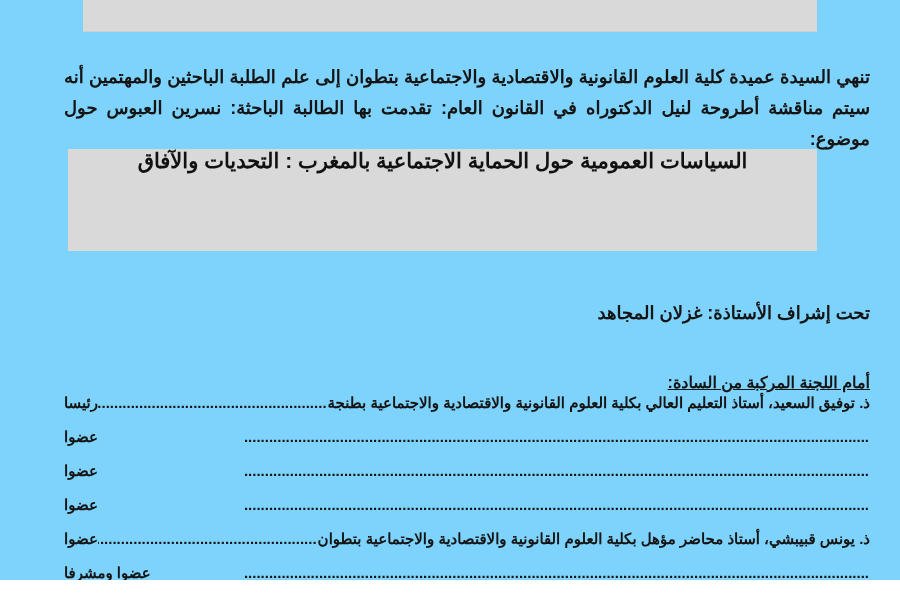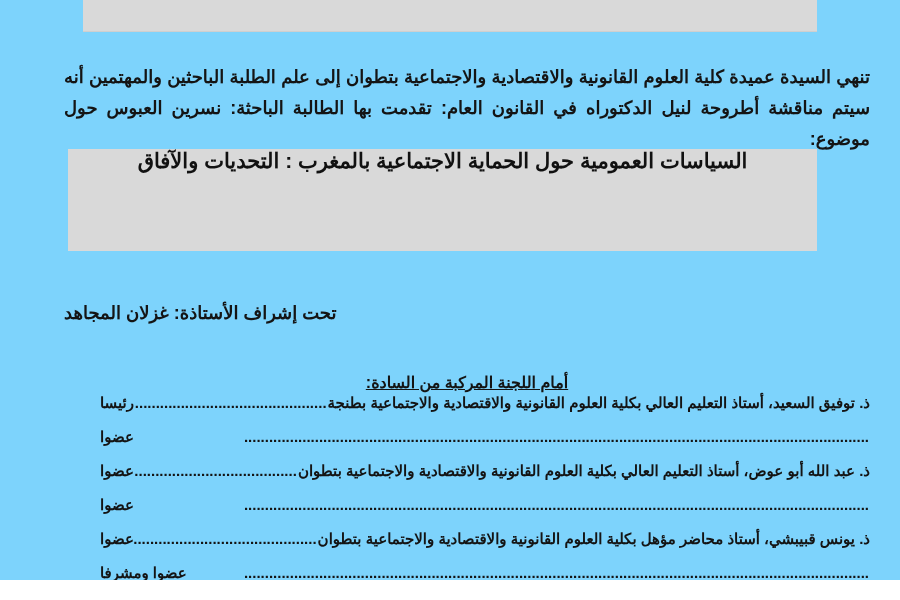--- a/index.html
+++ b/index.html
@@ -51,30 +51,30 @@
     white-space: nowrap;
     color: #111111;
   }
   .supervisor {
     position: absolute;
     top: 284px;
     right: 30px;
     left: 64px;
     font-size: 18px;
     font-weight: bold;
-    text-align: left;
+    text-align: right;
   }
   .committee-heading {
     position: absolute;
     top: 357px;
     right: 30px;
     left: 64px;
     font-size: 16px;
     font-weight: bold;
-    text-align: center;
+    text-align: right;
     text-decoration: underline;
   }
   .committee-list {
     position: absolute;
     top: 394px;
     right: 30px;
     left: 64px;
   }
   .member-row {
     display: flex;
@@ -86,21 +86,21 @@
     white-space: nowrap;
   }
   .member-desc { flex: 0 0 auto; }
   .leader {
     flex: 1 1 auto;
     min-width: 0;
     overflow: hidden;
     white-space: nowrap;
     padding: 0 1px;
   }
-  .member-role { flex: 0 0 auto; margin-left: 36px; }
+  .member-role { flex: 0 0 auto; }
 </style>
 </head>
 <body>
 
 <div class="page">
 
   <div class="banner"></div>
 
   <p class="intro">تنهي السيدة عميدة كلية العلوم القانونية والاقتصادية والاجتماعية بتطوان إلى علم الطلبة الباحثين والمهتمين أنه سيتم مناقشة أطروحة لنيل الدكتوراه في القانون العام: تقدمت بها الطالبة الباحثة: نسرين العبوس حول موضوع:</p>
 
@@ -119,21 +119,20 @@
       <span class="leader"><span>......................................................................................................................................................</span></span>
       <span class="member-role">رئيسا</span>
     </div>
 
     <div class="member-row">
       <span class="leader"><span>......................................................................................................................................................</span></span>
       <span class="member-role">عضوا</span>
     </div>
 
     <div class="member-row">
-      <span class="member-desc">ذ. عبد الله أبو عوض، أستاذ التعليم العالي بكلية العلوم القانونية والاقتصادية والاجتماعية بتطوان</span>
       <span class="leader"><span>......................................................................................................................................................</span></span>
       <span class="member-role">عضوا</span>
     </div>
 
     <div class="member-row">
       <span class="leader"><span>......................................................................................................................................................</span></span>
       <span class="member-role">عضوا</span>
     </div>
 
     <div class="member-row">

